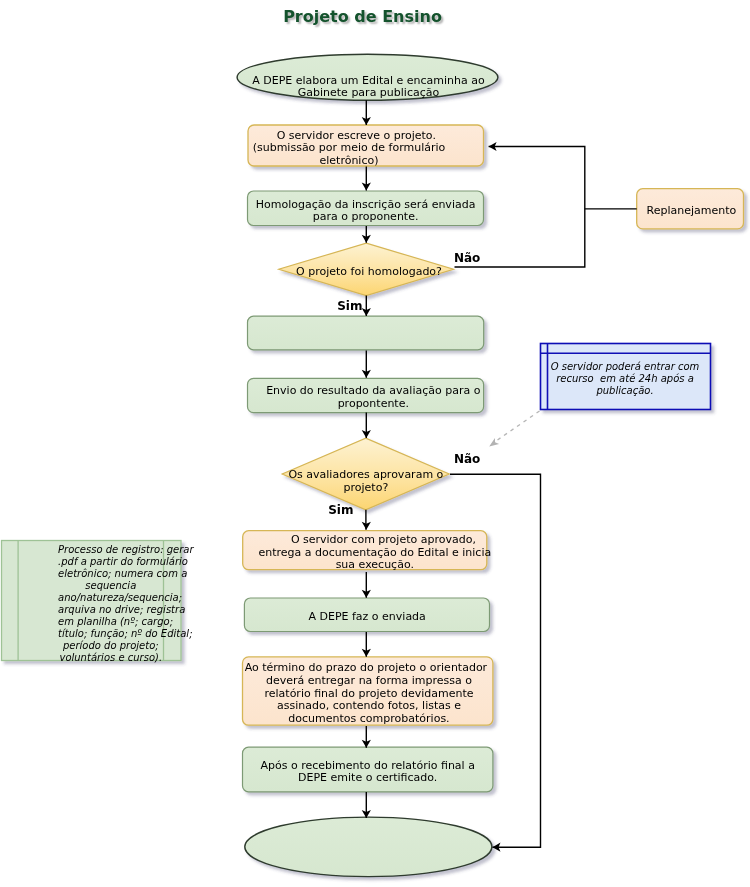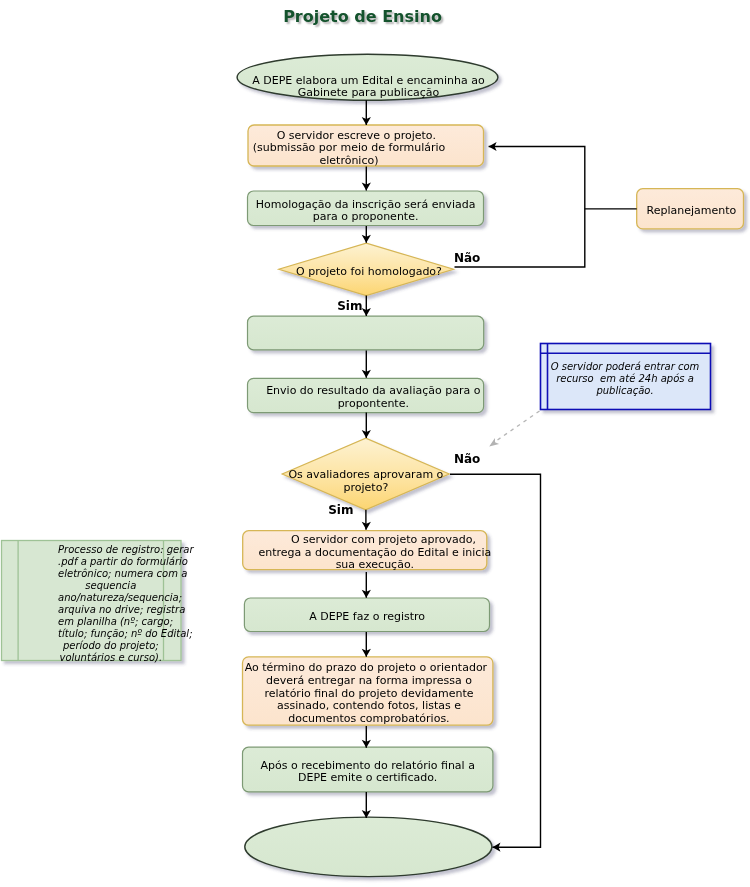--- a/index.html
+++ b/index.html
@@ -135,21 +135,21 @@
   <div class="lbl" style="left:247.6px;top:191px;width:236px;height:34.5px;"><span>Homologação da inscrição será enviada
 para o proponente.</span></div>
   <div class="lbl" style="left:638px;top:188.7px;width:106.8px;height:40.2px;"><span>Replanejamento</span></div>
   <div class="lbl" style="left:247.8px;top:377.6px;width:251px;height:34.3px;"><span>Envio do resultado da avaliação para o
 propontente.</span></div>
   <div class="lbl" style="left:282.4px;top:443.1px;width:167px;height:71.7px;"><span>Os avaliadores aprovaram o
 projeto?</span></div>
   <div class="lbl" style="left:243.3px;top:530.7px;width:263px;height:39px;text-indent:17.2px;border-radius:13px;"><span>O servidor com projeto aprovado,
 entrega a documentação do Edital e inicia
 sua execução.</span></div>
-  <div class="lbl" style="left:244.6px;top:598px;width:245.1px;height:33.5px;"><span>A DEPE faz o registro</span></div>
+  <div class="lbl" style="left:244.6px;top:598px;width:245.1px;height:33.5px;"><span>A DEPE faz o enviada</span></div>
   <div class="lbl" style="left:243.8px;top:656.9px;width:250.4px;height:68px;text-indent:-6.2px;"><span>Ao término do prazo do projeto o orientador
 deverá entregar na forma impressa o
 relatório final do projeto devidamente
 assinado, contendo fotos, listas e
 documentos comprobatórios.</span></div>
   <div class="lbl" style="left:242.5px;top:747.2px;width:250.4px;height:44.6px;"><span>Após o recebimento do relatório final a
 DEPE emite o certificado.</span></div>
 
   <div class="lbl note" style="left:542px;top:357.7px;width:166px;height:36px;"><span>O servidor poderá entrar com
 recurso  em até 24h após a

